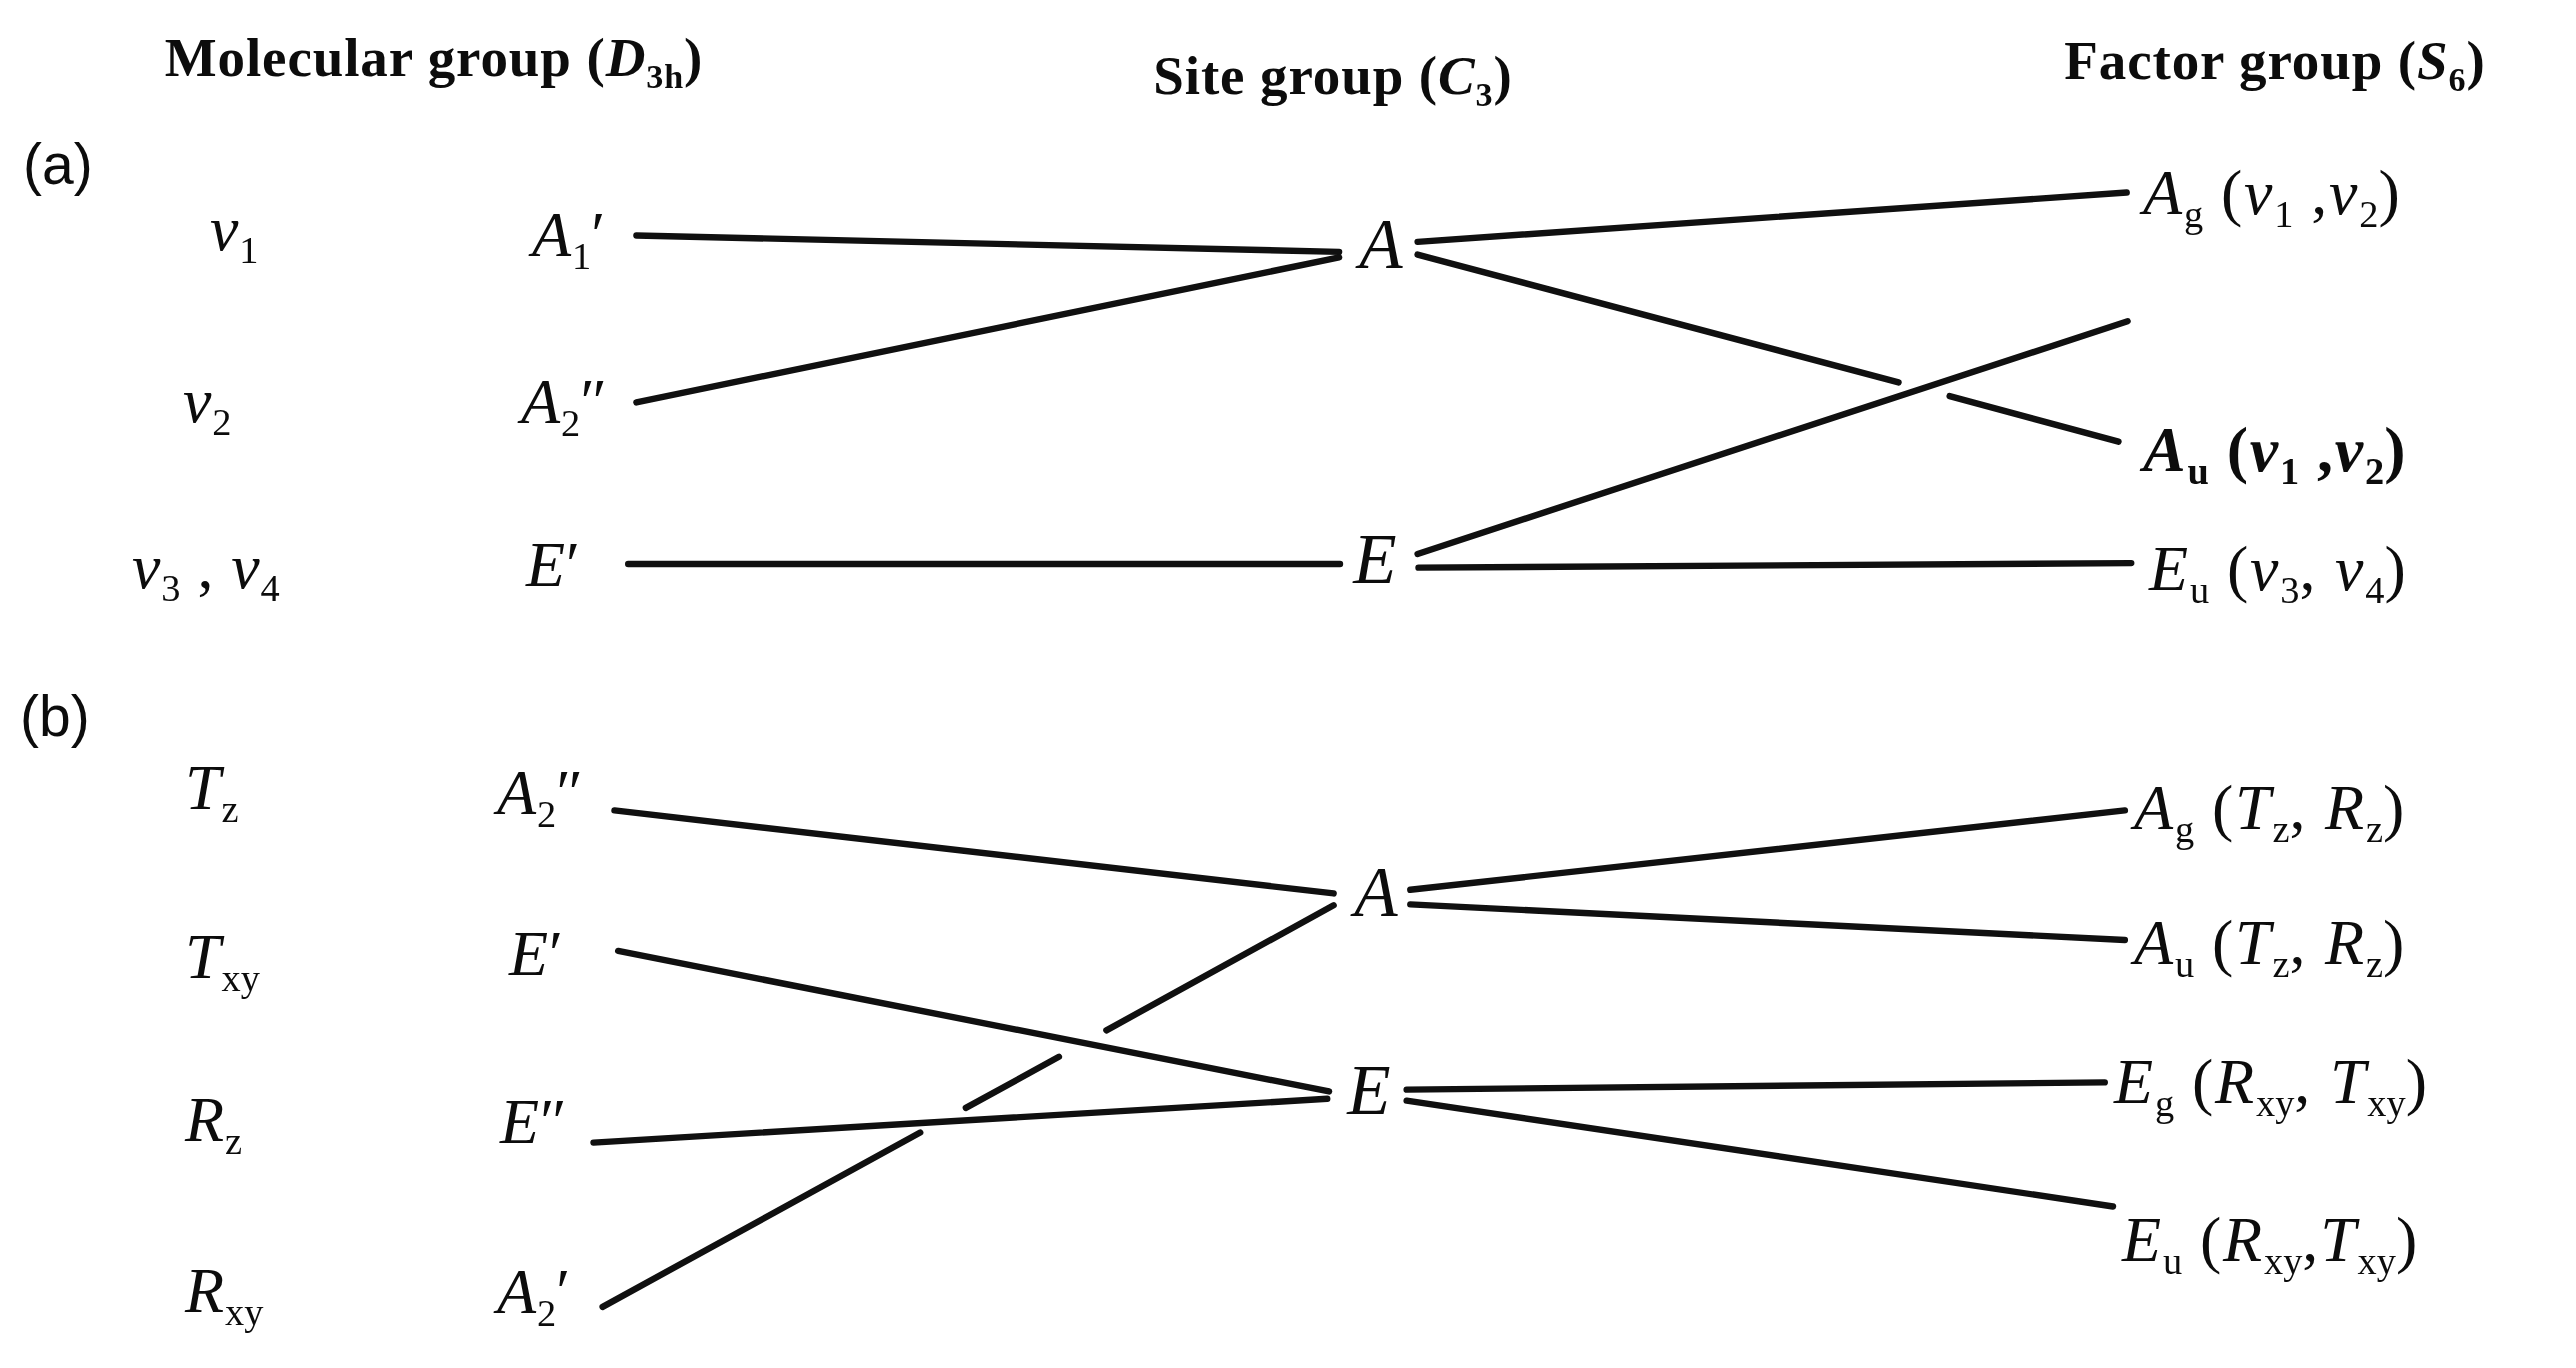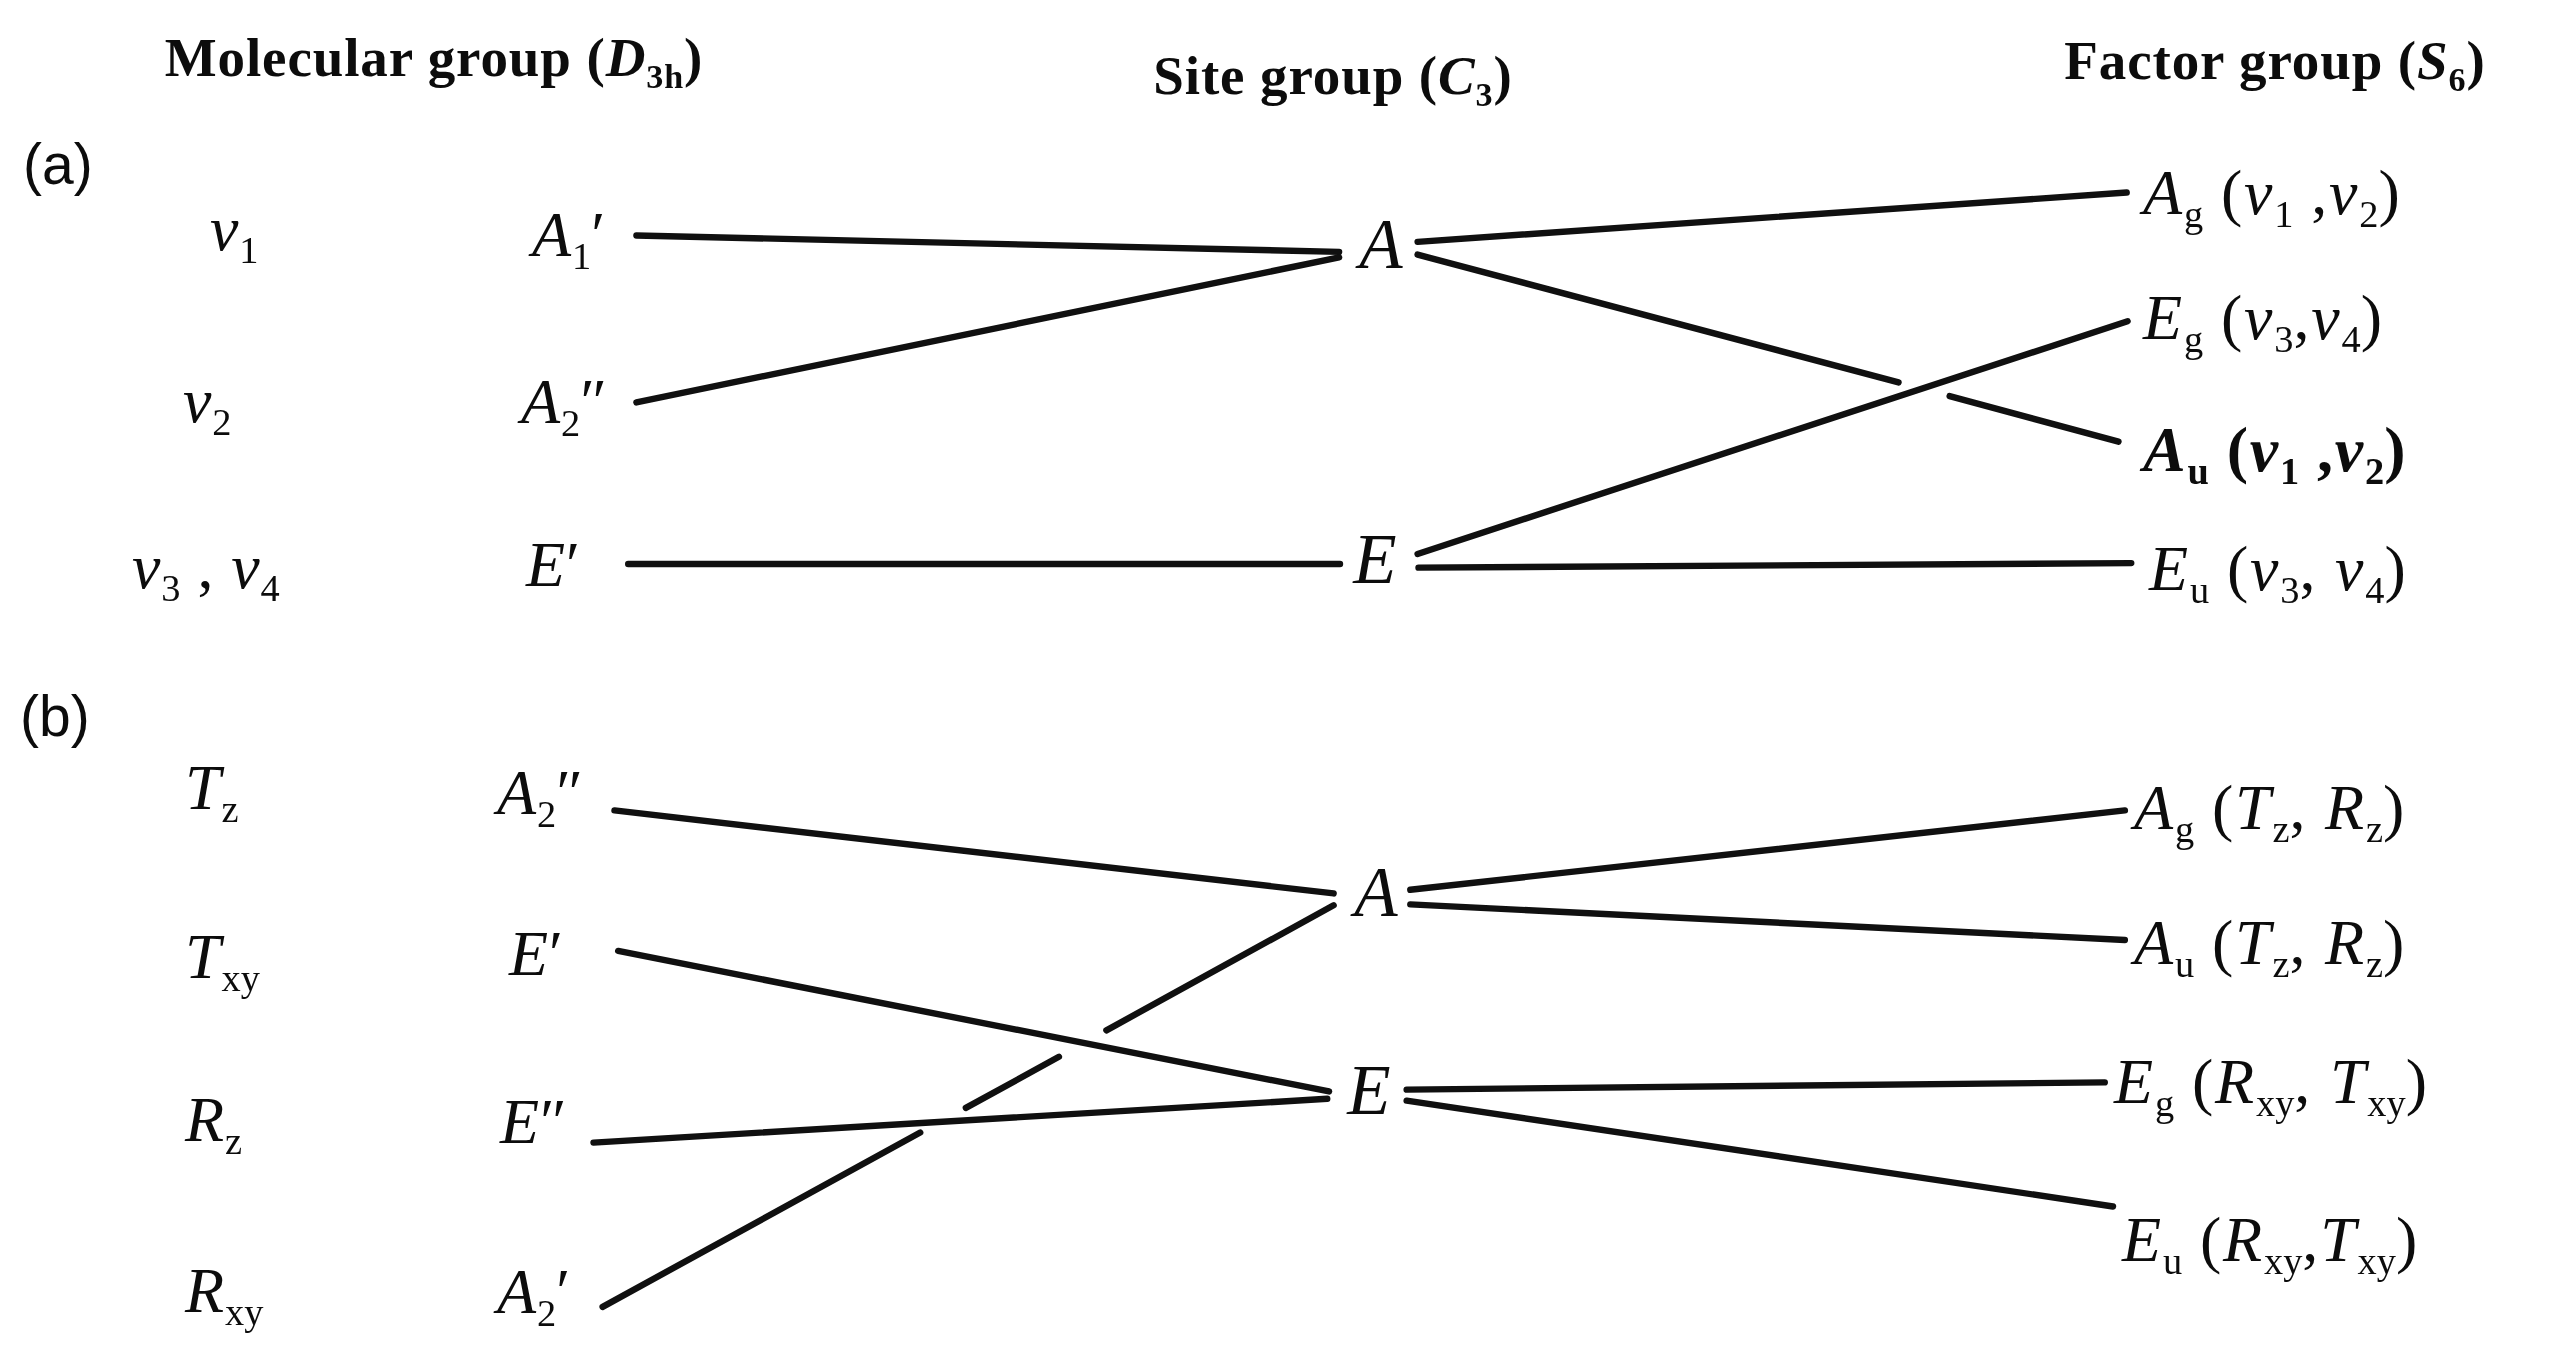--- a/index.html
+++ b/index.html
@@ -87,21 +87,20 @@
   <div class="lbl" style="left:132px;top:568px;"><i>ν</i><sub>3</sub> , <i>ν</i><sub>4</sub></div>
 
   <div class="lbl" style="left:532px;top:236px;"><i>A</i><sub>1</sub>′</div>
   <div class="lbl" style="left:521px;top:403px;"><i>A</i><sub>2</sub>″</div>
   <div class="lbl" style="left:526px;top:566px;"><i>E</i>′</div>
 
   <div class="site" style="left:1381px;top:248px;"><i>A</i></div>
   <div class="site" style="left:1375px;top:563px;"><i>E</i></div>
 
   <div class="lbl factor" style="left:2143px;top:194px;"><i>A</i><sub>g</sub> (<i>ν</i><sub>1</sub> ,<i>ν</i><sub>2</sub>)</div>
-  <div class="lbl factor" style="left:2143px;top:319px;"><i>E</i><sub>g</sub> (<i>ν</i><sub>3</sub>,<i>ν</i><sub>4</sub>)</div>
   <div class="lbl factor" style="left:2143px;top:451px;font-weight:bold;"><i>A</i><sub>u</sub> (<i>ν</i><sub>1</sub> ,<i>ν</i><sub>2</sub>)</div>
   <div class="lbl factor" style="left:2149px;top:570px;"><i>E</i><sub>u</sub> (<i>ν</i><sub>3</sub>, <i>ν</i><sub>4</sub>)</div>
 
   <div class="tag" style="left:20px;top:717px;">(b)</div>
 
   <div class="lbl" style="left:185px;top:789px;"><i>T</i><sub>z</sub></div>
   <div class="lbl" style="left:185px;top:958px;"><i>T</i><sub>xy</sub></div>
   <div class="lbl" style="left:185px;top:1121px;text-align:center;"><i>R</i><sub>z</sub></div>
   <div class="lbl" style="left:185px;top:1292px;"><i>R</i><sub>xy</sub></div>
 

